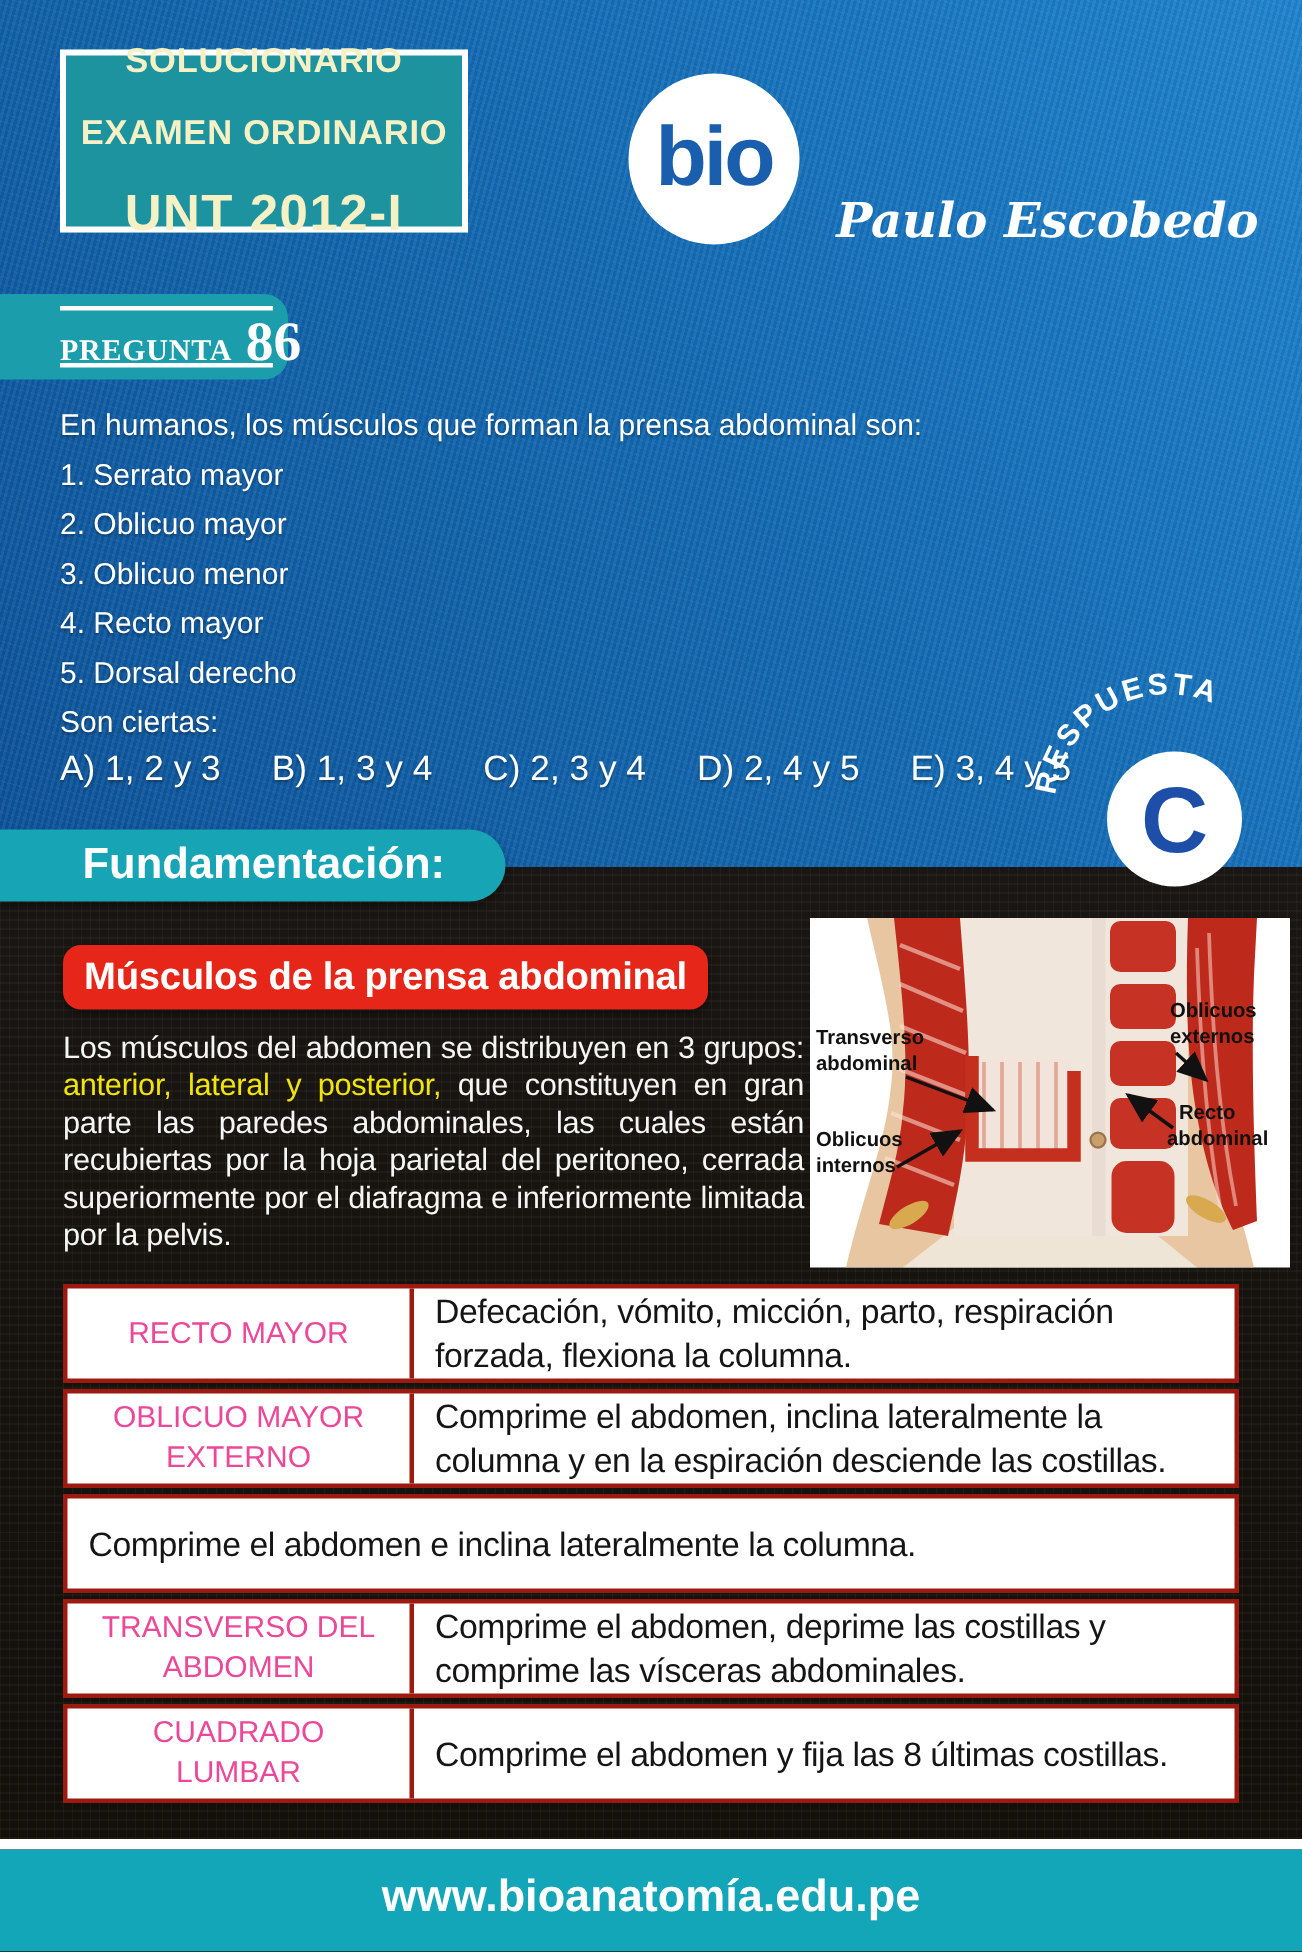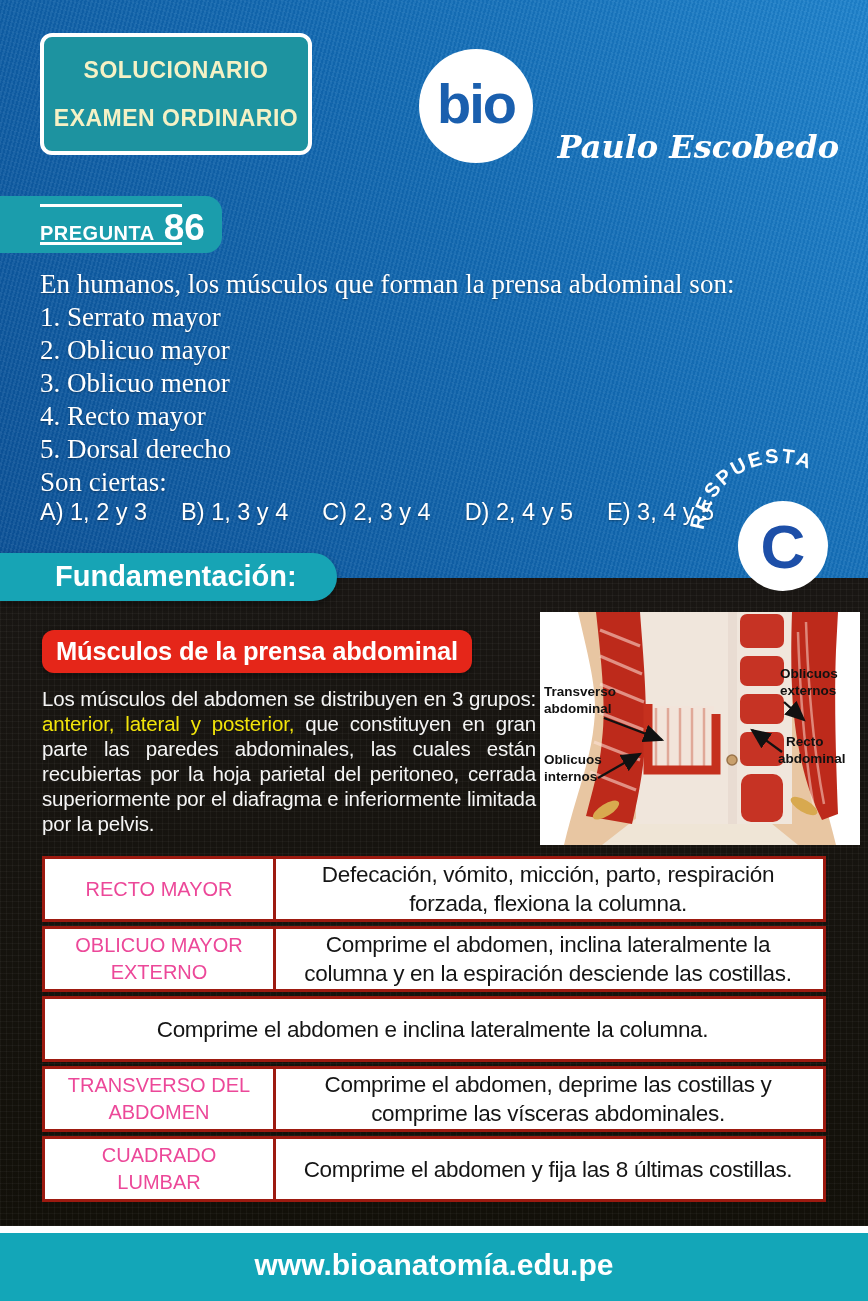--- a/index.html
+++ b/index.html
@@ -12,21 +12,21 @@
   
   .blue-area {
     position:absolute; left:0; top:0; width:868px; height:578px;
     background-image:
       repeating-linear-gradient(105deg, rgba(255,255,255,0.05) 0 2px, rgba(0,30,80,0.05) 2px 4px),
       repeating-linear-gradient(15deg, rgba(255,255,255,0.03) 0 1px, transparent 1px 5px),
       linear-gradient(235deg, #1e82cb 0%, #1269b1 45%, #0c5196 100%);
   }
   .soluc-badge {
     position:absolute; left:40px; top:33px; width:272px; height:122px;
-    background:#1d93a0; border:4px solid #ffffff; border-radius:12px;
+    background:#1d93a0; border:4px solid #ffffff; border-radius:0;
     display:flex; flex-direction:column; justify-content:center; align-items:center;
     color:#f5f1c5; text-align:center;gap:21px;
   }
   .soluc-line1, .soluc-line2 { font-size:23px; font-weight:bold; line-height:27px; letter-spacing:0.5px; }
   .soluc-line3 { font-size:34px; font-weight:bold; line-height:38px; letter-spacing:1px; }
   .logo-circle {
     position:absolute; left:419px; top:49px; width:114px; height:114px;
     background:#ffffff; border-radius:50%;
     display:flex; align-items:center; justify-content:center;
   }
@@ -34,35 +34,34 @@
   .logo-anatomia {
     position:absolute; left:541px; top:66px; width:300px;
     font-size:50px; font-weight:bold; color:#ffffff; letter-spacing:1px;
   }
   .logo-author {
     position:absolute; left:557px; top:128px; width:282px; text-align:right;
     font-family:"DejaVu Serif", serif; font-style:italic; font-weight:bold;
     font-size:32px; color:#ffffff;
   }
   .pregunta-badge {
-    position:absolute; left:0; top:196px; width:222px; height:57px;
-    background:#1b9dac; border-radius:0 16px 16px 0;
+    position:absolute; left:0; top:196px; width:192px; height:57px;
+    background:#1b9dac; border-radius:0 16px 16px 0;font-family:Liberation Serif, serif;
   }
   .pregunta-rule { position:absolute; left:40px; width:142px; height:3px; background:#ffffff; }
   .rule-top { top:8px; } .rule-bottom { top:46px; }
   .pregunta-inner {
     position:absolute; left:40px; top:11px; display:flex; align-items:baseline; gap:9px; color:#ffffff;
   }
   .pregunta-word { font-size:20px; font-weight:bold; letter-spacing:0.5px; }
   .pregunta-num  { font-size:37px; font-weight:bold; }
   .question-block {
     position:absolute; left:40px; top:268px; width:760px;
-    color:#ffffff; font-size:27px; line-height:33px;
+    color:#ffffff; font-size:20px; line-height:33px;
     text-shadow:0 1px 2px rgba(0,0,0,0.35);
-    font-family:Liberation Serif, serif;
   }
   .options-row {
     position:absolute; left:40px; top:499px; display:flex; gap:34px;
     color:#ffffff; font-size:23.5px; text-shadow:0 1px 2px rgba(0,0,0,0.35);
   }
   
   .respuesta-svg { position:absolute; left:683px; top:441px; z-index:5; }
   
   .fund-bar {
     position:absolute; left:0; top:553px; width:337px; height:48px; z-index:4;
@@ -105,40 +104,41 @@
   .mt-row:last-child { margin-bottom:12px; }
   .mt-muscle {
     width:231px; flex:none; border-right:3px solid #9d1a10;
     display:flex; flex-direction:column; justify-content:center; align-items:center;
     color:#ec4899; font-size:20px; line-height:27px; text-align:center;
   }
   .muscle-line:empty { display:none; }
   .mt-action {
     flex:1; display:flex; flex-direction:column; justify-content:center;
     padding:0 17px 0 14px;
-    color:#151515; font-size:22.5px; line-height:29px; letter-spacing:-0.3px;text-align:center;
+    color:#151515; font-size:22.5px; line-height:29px; letter-spacing:-0.3px;
   }
   
   .footer-line { position:absolute; left:0; top:1226px; width:868px; height:7px; background:#ffffff; }
   .footer-bar {
     position:absolute; left:0; top:1233px; width:868px; height:84px;
     background:#13a6b8; color:#ffffff; font-size:30px; font-weight:bold;
     text-align:center; line-height:64px;
   }
 </style>
 </head>
 <body>
 
 <div class="page">
 
   <div class="blue-area">
 
     <div class="soluc-badge">
       <div class="soluc-line1">SOLUCIONARIO</div>
       <div class="soluc-line2">EXAMEN ORDINARIO</div>
+      <div class="soluc-line3">UNT 2012-I</div>
     </div>
 
     <div class="logo-circle">
       <div class="logo-bio">bio</div>
     </div>
     <div class="logo-author">Paulo Escobedo</div>
 
     <div class="pregunta-badge">
       <div class="pregunta-rule rule-top"></div>
       <div class="pregunta-inner">

